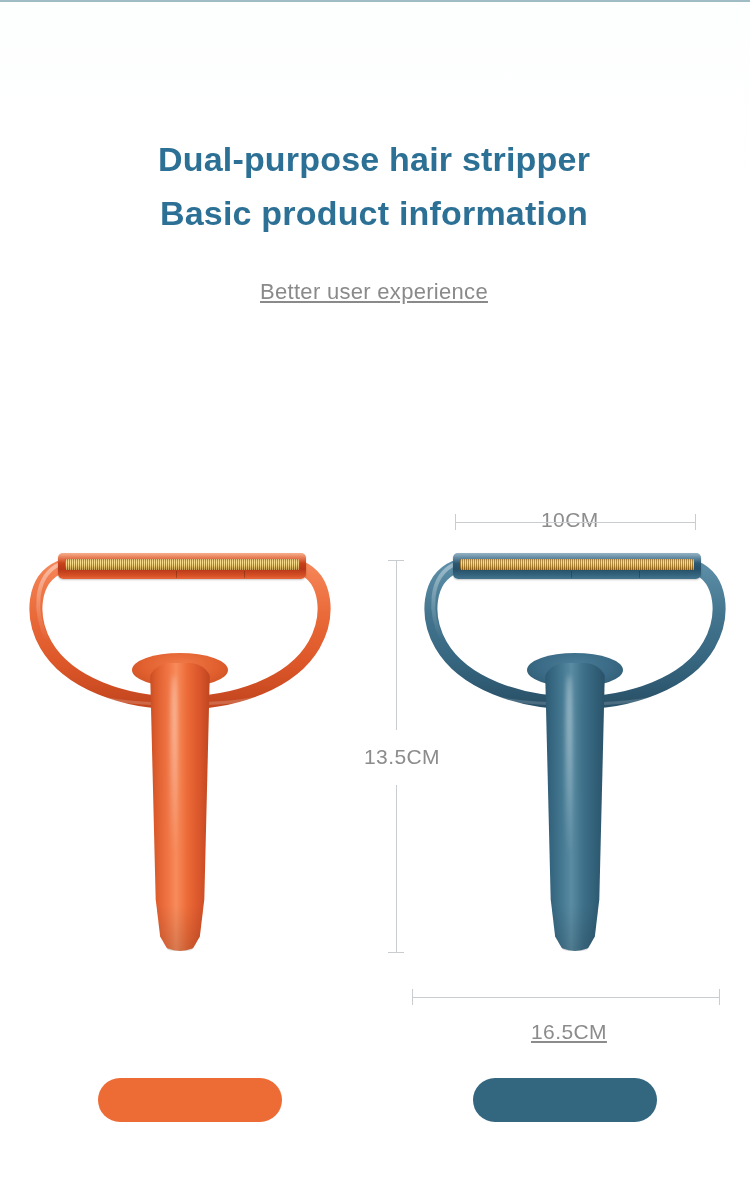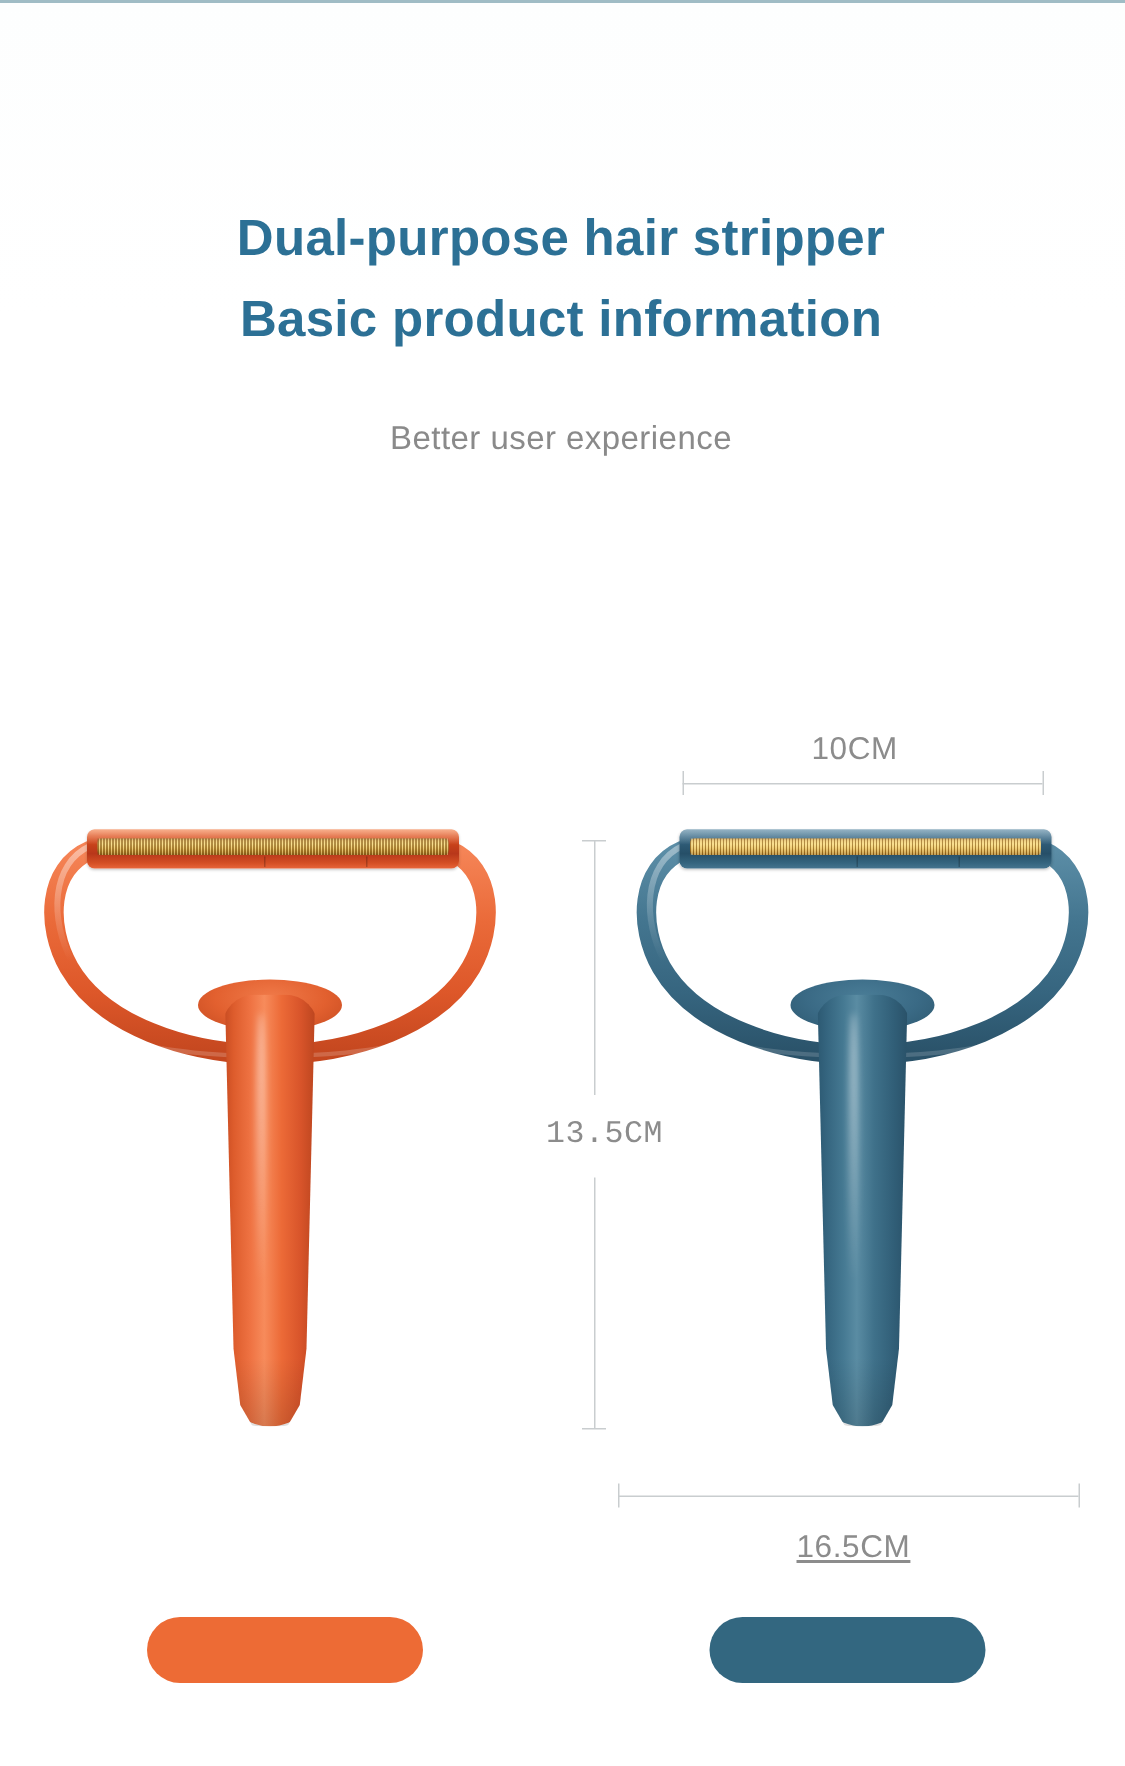--- a/index.html
+++ b/index.html
@@ -51,20 +51,21 @@
   }
   .title-line.second { margin-top: 12px; }
   .subtitle {
     margin: 0;
     margin-top: 44px;
     color: #8a8a8a;
     font-size: 22px;
     font-weight: 400;
     letter-spacing: 0.3px;
     line-height: 28px;
+    text-decoration: underline;
   }
 
   
   .stage {
     position: absolute;
     left: 0; top: 0;
     width: 750px;
     height: 1177px;
   }
 
@@ -346,30 +347,30 @@
 
       <div class="handle">
         <div class="handle-neck"></div>
         <div class="handle-body">
           <div class="handle-highlight"></div>
           <div class="handle-cap-shade"></div>
         </div>
       </div>
     </div>
 
-    <div class="dim-label" style="left:541px; top:488px;">10CM</div>
+    <div class="dim-label" style="left:541px; top:508px;">10CM</div>
     <div class="dim-line-h" style="left:455px; top:522px; width:240px;"></div>
     <div class="dim-cap" style="left:455px; top:514px; height:16px;"></div>
     <div class="dim-cap" style="left:695px; top:514px; height:16px;"></div>
 
     <div class="dim-line-v" style="left:396px; top:560px; height:170px;"></div>
     <div class="dim-line-v" style="left:396px; top:785px; height:167px;"></div>
     <div class="dim-cap-h" style="left:388px; top:560px; width:16px;"></div>
     <div class="dim-cap-h" style="left:388px; top:952px; width:16px;"></div>
-    <div class="dim-label" style="left:364px; top:745px;font-family:Liberation Mono, monospace;">13.5CM</div>
+    <div class="dim-label" style="left:364px; top:745px;">13.5CM</div>
 
     <div class="dim-line-h" style="left:412px; top:997px; width:307px;"></div>
     <div class="dim-cap" style="left:412px; top:989px; height:16px;"></div>
     <div class="dim-cap" style="left:719px; top:989px; height:16px;"></div>
     <div class="dim-label" style="left:531px; top:1020px;text-decoration:underline;">16.5CM</div>
 
   </div>
 
   <div class="swatch orange"></div>
   <div class="swatch blue"></div>

